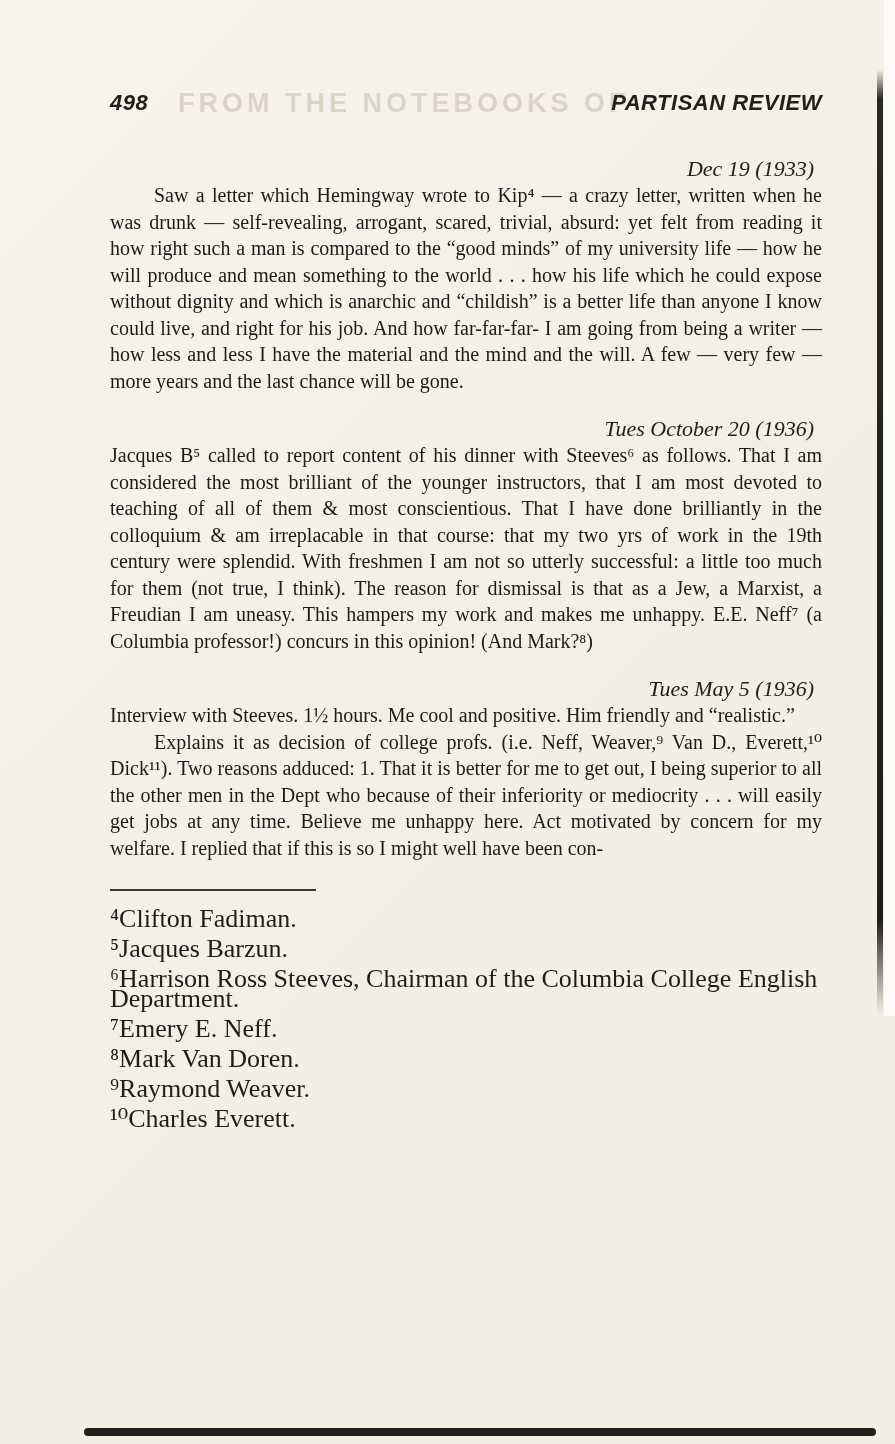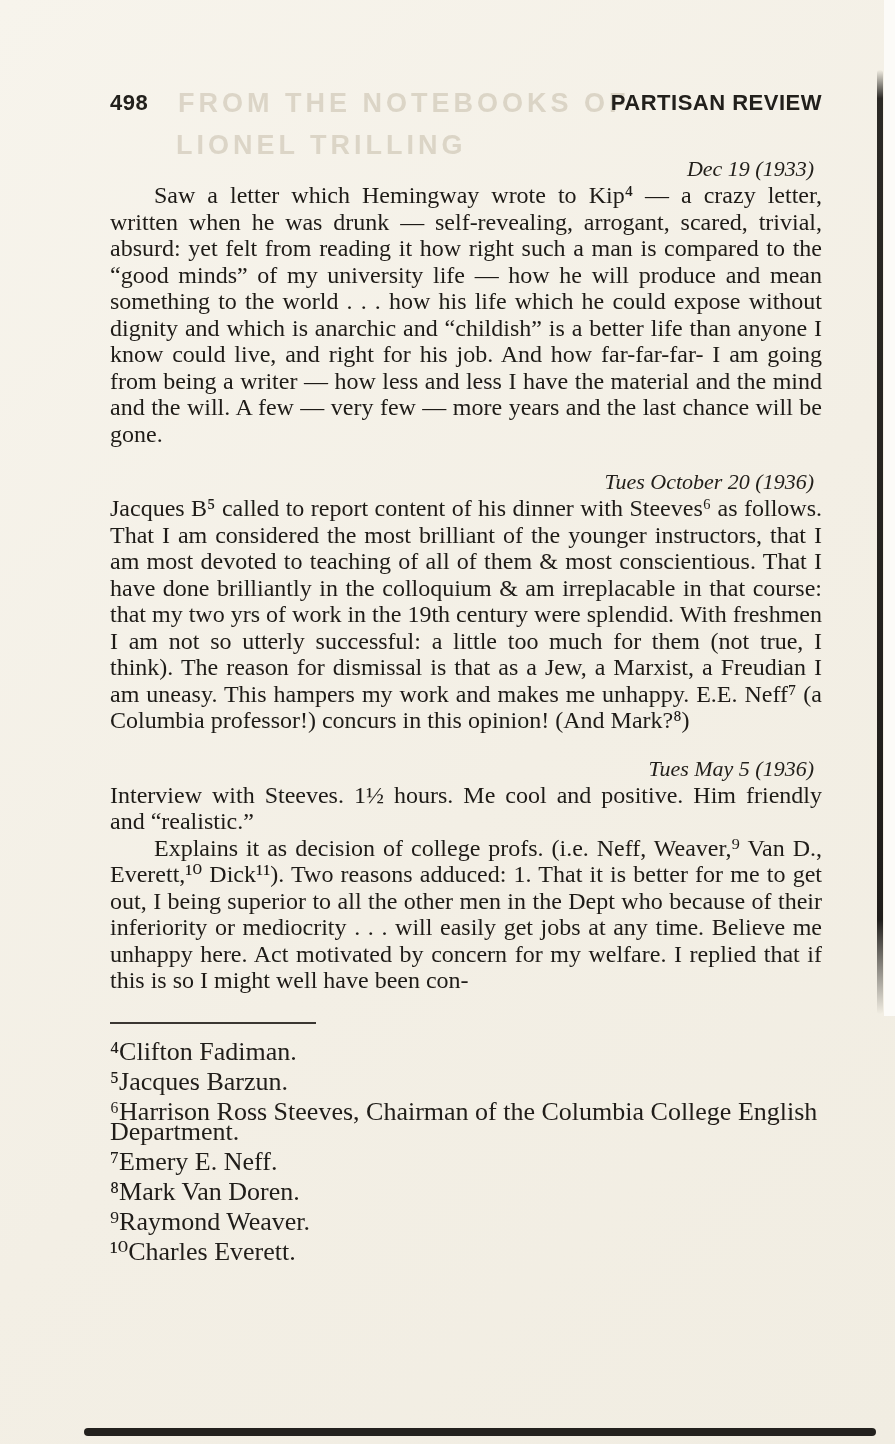--- a/index.html
+++ b/index.html
@@ -39,34 +39,35 @@
   }
   .running-head {
     display: flex;
     justify-content: space-between;
     align-items: baseline;
     font-family: "Liberation Sans", "DejaVu Sans", sans-serif;
     font-weight: 700;
     font-size: 22px;
     letter-spacing: 0.5px;
     color: #22201c;
+    font-style: italic;
   }
   .entry-date {
     margin-top: 40px;
     text-align: right;
     padding-right: 8px;
     font-style: italic;
     font-size: 22px;
     line-height: 26px;
     color: #23201b;
   }
   .entry-date.tight { margin-top: 22px; }
   .para {
     margin: 0;
-    font-size: 24px;
+    font-size: 20px;
     line-height: 26.5px;
     text-align: justify;
     color: #1e1b17;
   }
   .para.indent { text-indent: 44px; }
   .fn-rule {
     margin-top: 28px;
     width: 206px;
     height: 2px;
     background: #3a3631;
@@ -105,21 +106,20 @@
     background: #23211e;
     border-radius: 4px;
   }
 </style>
 </head>
 <body>
 
 <div class="page">
 
   <div class="ghost ghost-1">FROM THE NOTEBOOKS OF</div>
-  <div class="ghost ghost-2">LIONEL TRILLING</div>
 
   <div class="content">
 
     <div class="running-head">
       <span>498</span>
       <span>PARTISAN REVIEW</span>
     </div>
 
     <div>
       <div class="entry-date">Dec 19 (1933)</div>

